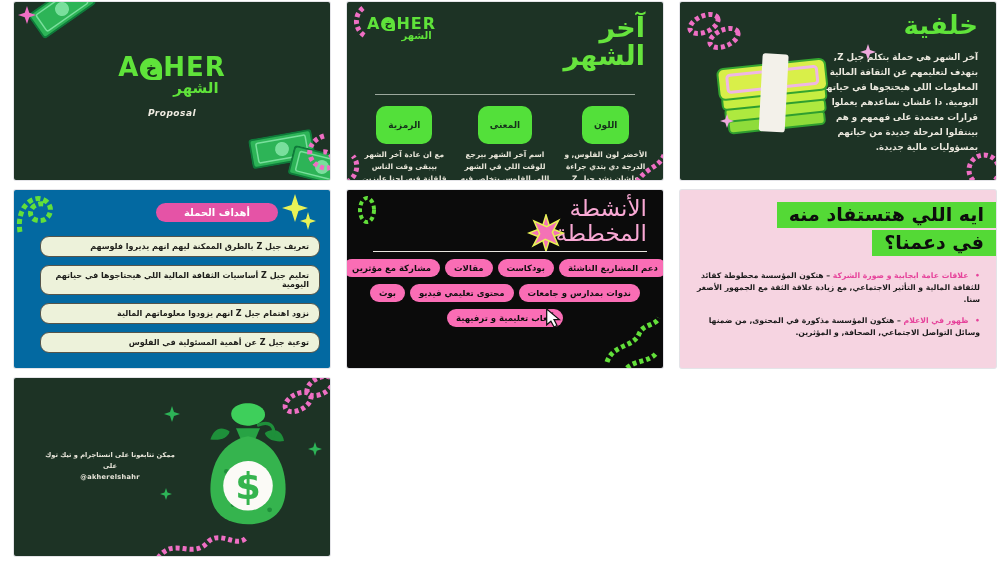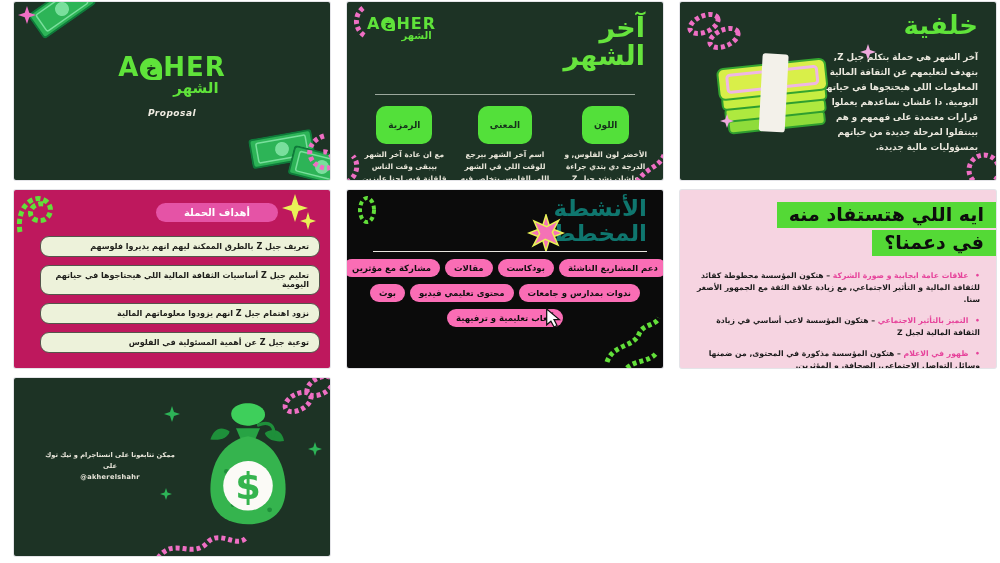--- a/index.html
+++ b/index.html
@@ -10,21 +10,21 @@
   }
   .slide{
     position:absolute;width:316px;height:178px;overflow:hidden;
     border-radius:2px;box-shadow:0 0 0 1px #e4e4e8;
   }
   .dark{background:#1d3325;}
   .blackbg{background:#0b0b0b;}
   .s1{left:14px;top:2px;}
   .s2{left:347px;top:2px;}
   .s3{left:680px;top:2px;}
-  .s4{left:14px;top:190px;background:#be185d;}
+  .s4{left:14px;top:190px;background:#0369a1;}
   .s5{left:347px;top:190px;}
   .s6{left:680px;top:190px;background:#f6d4e1;}
   .s7{left:14px;top:378px;}
   .deco,.spark,.note,.illus{position:absolute;pointer-events:none;}
 
   
   .logo{color:#5fe33a;font-weight:bold;text-align:center;line-height:1;}
   .logo .line{font-size:26px;letter-spacing:1px;white-space:nowrap;}
   .kha{display:inline-flex;align-items:center;justify-content:center;
     width:22px;height:22px;background:#5fe33a;color:#16301b;
@@ -55,22 +55,22 @@
     line-height:1.72;font-weight:bold;text-align:right;direction:rtl;}
 
   
   .s4-pill{position:absolute;top:13px;left:142px;width:122px;background:#e553a6;color:#fff;
     font-weight:bold;font-size:10px;text-align:center;padding:4px 0;border-radius:13px;direction:rtl;}
   .s4-goals{position:absolute;top:46px;left:26px;right:10px;display:flex;flex-direction:column;gap:8px;}
   .s4-goal{background:#edf2da;border:1px solid #55554b;border-radius:9px;padding:5px 10px;
     direction:rtl;text-align:right;font-size:8px;font-weight:bold;color:#20201c;}
 
   
-  .s5-title{position:absolute;top:6px;right:16px;text-align:right;color:#0f766e;
-    font-size:23px;font-weight:bold;line-height:1.08;direction:rtl;}
+  .s5-title{position:absolute;top:6px;right:16px;text-align:right;color:#f9a8d4;
+    font-size:23px;font-weight:normal;line-height:1.08;direction:rtl;}
   .s5-line{position:absolute;top:61px;left:26px;right:16px;border-top:1.5px solid #e8e6df;}
   .s5-pills{position:absolute;top:69px;left:8px;right:8px;}
   .s5-row{display:flex;direction:rtl;justify-content:center;gap:5px;margin-bottom:7px;}
   .pill-pink{background:#fa6db5;color:#101010;font-weight:bold;font-size:8.5px;
     padding:4px 9px;border-radius:13px;white-space:nowrap;direction:rtl;}
 
   
   .s6-title{position:absolute;top:12px;left:0;right:0;direction:rtl;line-height:1.15;}
   .s6-title span{display:inline-block;background:#54d936;color:#0d0d0d;font-weight:bold;
     font-size:19px;padding:2px 12px;margin-bottom:2px;}
@@ -246,24 +246,20 @@
 
 <section class="slide s6">
   <div class="s6-title">
     <span>ايه اللي هتستفاد منه</span><br>
     <span>في دعمنا؟</span>
   </div>
   <div class="s6-bullets">
     <div class="s6-b">
       <span class="s6-lead">علاقات عامة ايجابية و صورة الشركة</span>
       <span>– هتكون المؤسسة محطوطة كقائد للثقافة المالية و التأثير الاجتماعي, مع زيادة علاقة الثقة مع الجمهور الأصغر سنا.</span>
-    </div>
-    <div class="s6-b">
-      <span class="s6-lead">التميز بالتأثير الاجتماعي</span>
-      <span>– هتكون المؤسسة لاعب أساسي في زيادة الثقافة المالية لجيل Z</span>
     </div>
     <div class="s6-b">
       <span class="s6-lead">ظهور في الاعلام</span>
       <span>– هتكون المؤسسة مذكورة في المحتوى, من ضمنها وسائل التواصل الاجتماعي, الصحافة, و المؤثرين.</span>
     </div>
   </div>
 </section>
 
 <section class="slide dark s7">
   <svg class="deco" style="right:-6px;top:-6px;" width="60" height="50" viewBox="0 0 60 50">

